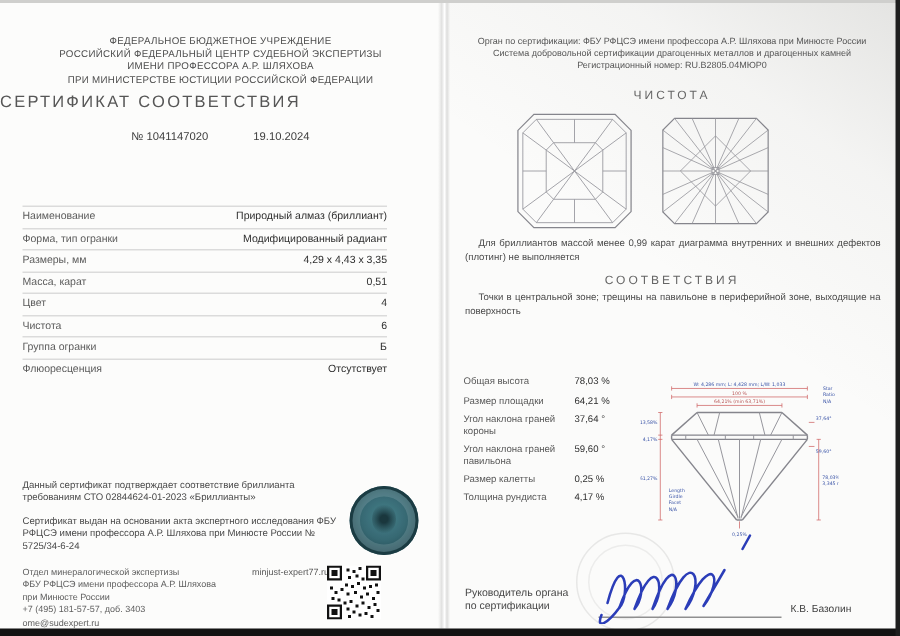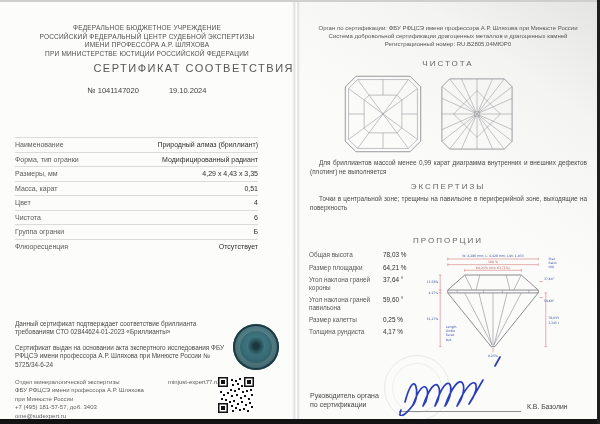--- a/index.html
+++ b/index.html
@@ -13,21 +13,21 @@
   .page-left{left:0;width:294px;}
   .page-right{left:299px;width:298px;background:#fbfbfa;}
   .page-right::before{content:"";position:absolute;inset:0;pointer-events:none;
        background:linear-gradient(215deg,rgba(110,110,104,.16) 0%,rgba(110,110,104,.05) 20%,rgba(0,0,0,0) 46%);}
   .spine{position:absolute;left:292px;top:2px;width:8px;height:417px;
        background:linear-gradient(90deg,rgba(0,0,0,0) 0%,rgba(0,0,0,.10) 30%,#fff 55%,rgba(0,0,0,.12) 75%,rgba(0,0,0,0) 100%);}
 
   
   .org-header{position:absolute;top:22px;left:0;width:100%;text-align:center;
        font-size:6.5px;line-height:8.6px;color:#4e4e4e;letter-spacing:.2px;}
-  .cert-title{position:absolute;top:60px;left:0;width:100%;text-align:right;
+  .cert-title{position:absolute;top:60px;left:0;width:100%;text-align:left;
        font-size:11px;letter-spacing:1.5px;color:#565656;}
   .num-row{position:absolute;top:84px;left:0;width:100%;display:flex;justify-content:center;gap:30px;
        font-size:7.5px;color:#3e3e3e;}
   .spec-table{position:absolute;top:135px;left:15px;width:243px;}
   .spec-row{height:13.5px;border-top:1px solid #dbdbdb;display:flex;justify-content:space-between;align-items:center;font-size:7px;}
   .spec-row .lbl{color:#5b5b5b;}
   .spec-row .val{color:#2e2e2e;text-align:right;}
   .statements{position:absolute;top:318px;left:15px;width:210px;font-size:6.4px;line-height:8.4px;color:#4a4a4a;}
   .statements .p2{margin-top:7px;}
   .stamp{position:absolute;left:233px;top:322px;width:46px;height:46px;border-radius:50%;opacity:.94;
@@ -245,23 +245,22 @@
         <line x1="95" y1="30" x2="52" y2="49"></line>
           <line x1="95" y1="70" x2="52" y2="51"></line>
         <line x1="70" y1="95" x2="51" y2="52"></line>
           <line x1="30" y1="95" x2="49" y2="52"></line>
         <line x1="5" y1="70" x2="48" y2="51"></line>
           <line x1="5" y1="30" x2="48" y2="49"></line>
       </g>
     </svg>
 
     <div class="note note-plot">Для бриллиантов массой менее 0,99 карат диаграмма внутренних и внешних дефектов (плотинг) не выполняется</div>
-    <div class="sec-head h-comments">ЭКСПЕРТИЗЫ</div>
+    <div class="sec-head h-comments">СООТВЕТСТВИЯ</div>
     <div class="note note-comm">Точки в центральной зоне;  трещины на павильоне в периферийной зоне, выходящие на поверхность</div>
-    <div class="sec-head h-proportions">ПРОПОРЦИИ</div>
 
     <div class="prop-table">
       <div class="prop-row">
         <span class="lbl">Общая высота</span>
         <span class="val">78,03 %</span>
       </div>
       <div class="prop-row">
         <span class="lbl">Размер площадки</span>
         <span class="val">64,21 %</span>
       </div>

